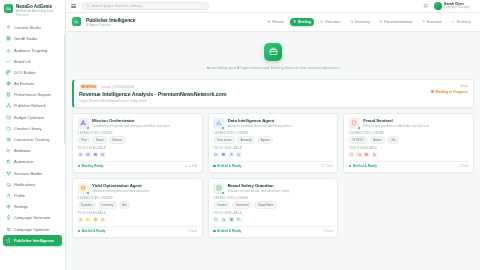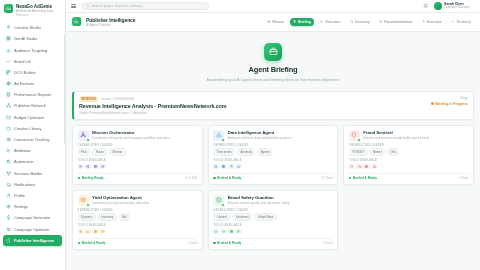--- a/index.html
+++ b/index.html
@@ -495,21 +495,20 @@
     <div class="content">
 
       <div class="hero">
         <div class="hero-icon">
           <svg viewBox="0 0 24 24" fill="none" stroke="#fff" stroke-width="2" stroke-linecap="round">
               <rect x="3" y="7" width="18" height="13" rx="2"></rect>
               <path d="M8 7V5a2 2 0 012-2h4a2 2 0 012 2v2"></path>
               <path d="M3 12h18"></path>
             </svg>
         </div>
-        <div class="hero-title">Agent Briefing</div>
         <div class="hero-sub">Assembling your AI agent team and briefing them on the mission objectives</div>
       </div>
 
       <div class="mission">
         <div class="mission-left">
           <div class="mission-row1">
             <span class="pill">BRIEFING</span>
             <span class="mission-id">mission_1757091240394</span>
           </div>
           <div class="mission-title">Revenue Intelligence Analysis - PremiumNewsNetwork.com</div>

